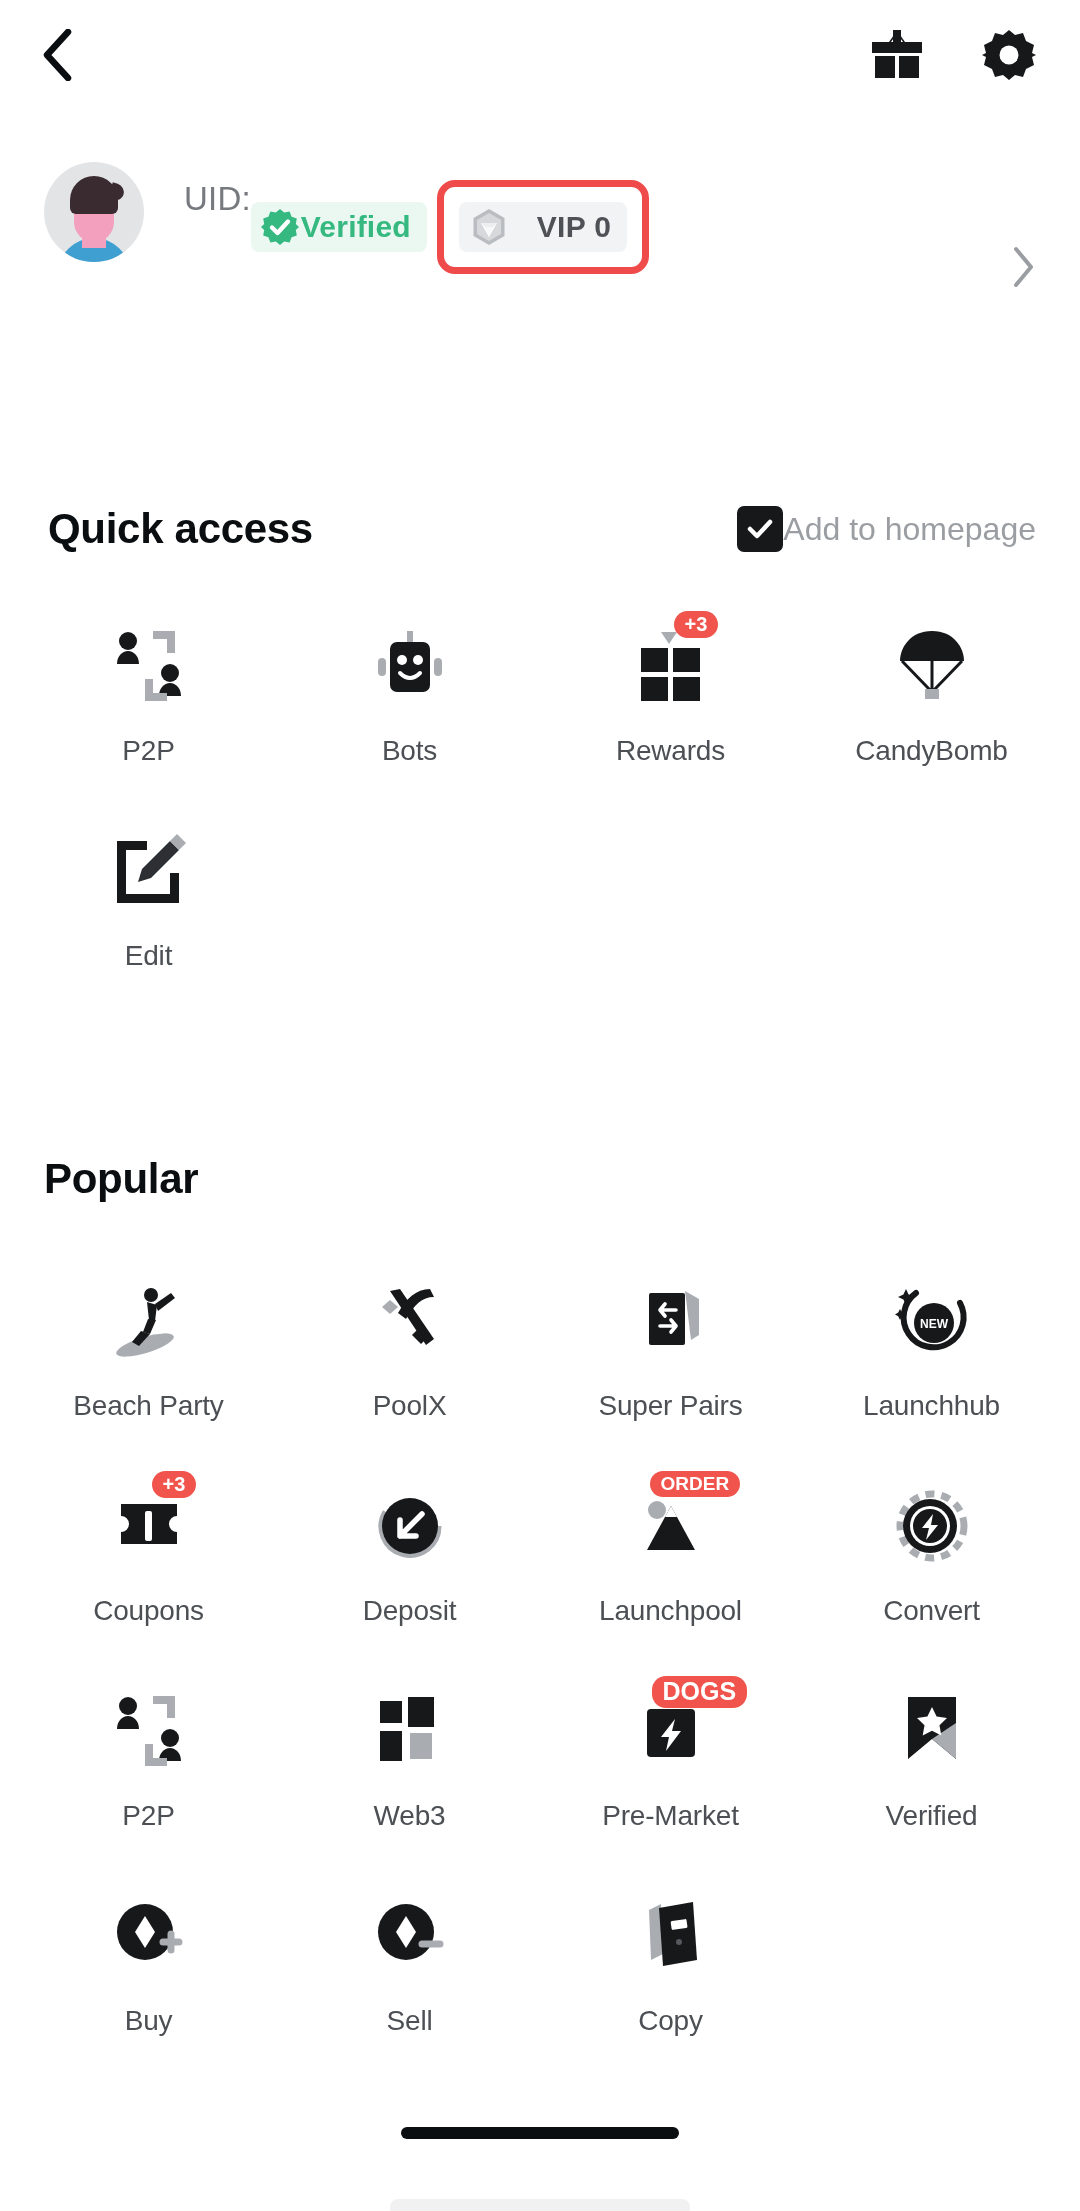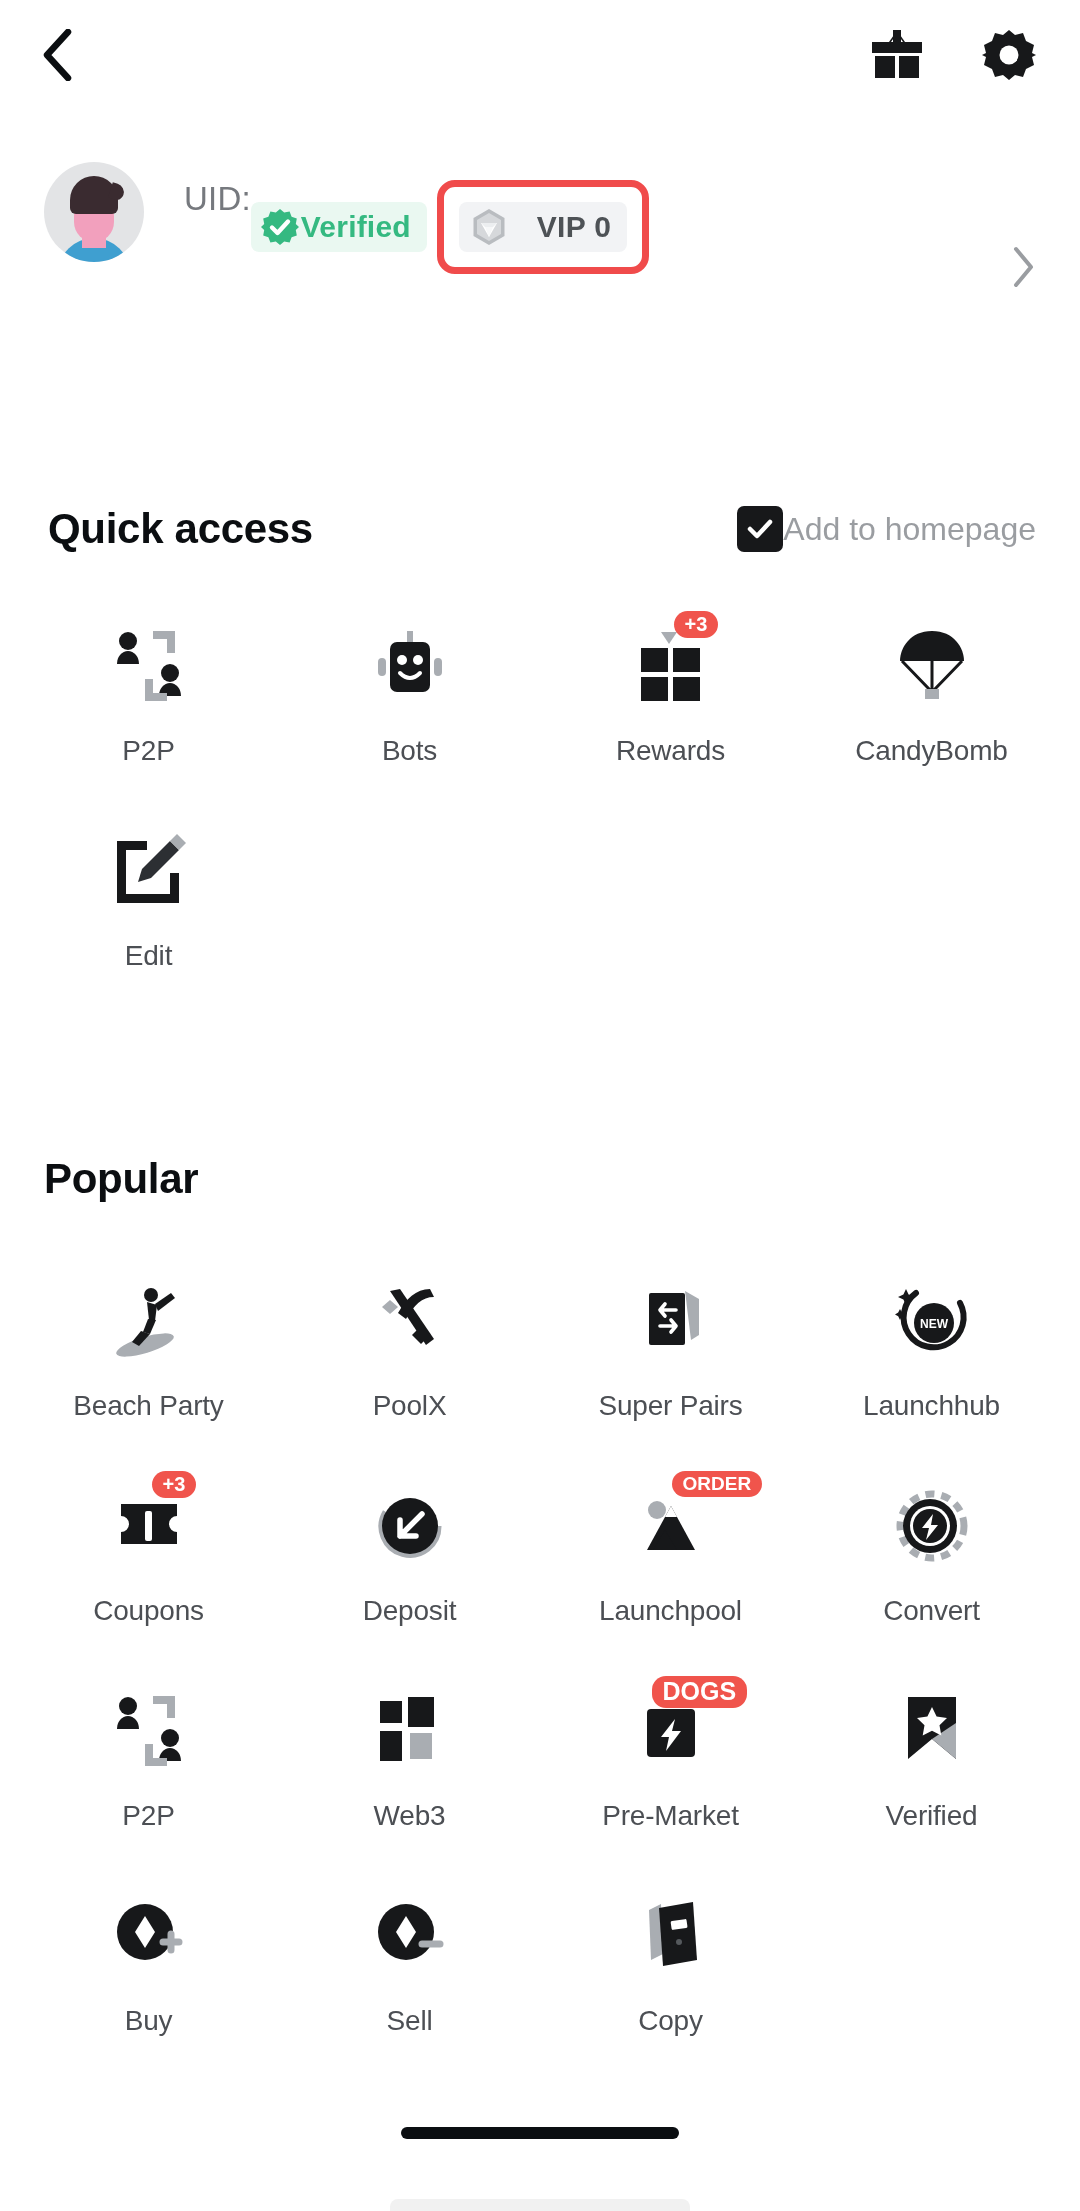--- a/index.html
+++ b/index.html
@@ -232,21 +232,21 @@
     left: 44px;
     background: #f0544c;
     color: #ffffff;
     font-size: 20px;
     font-weight: 700;
     border-radius: 14px;
     padding: 3px 11px 4px 11px;
     line-height: 1;
     white-space: nowrap;
   }
-  .ico-badge.wide { left: 42px; font-size: 19px; }
+  .ico-badge.wide { left: 20px; font-size: 19px; }
   .ico-badge.dogs { left: 22px; font-size: 25px; }
 
   
   .home-indicator {
     position: absolute;
     left: 50%;
     transform: translateX(-50%);
     bottom: 72px;
     width: 278px; height: 12px;
     background: #0b0e11;

